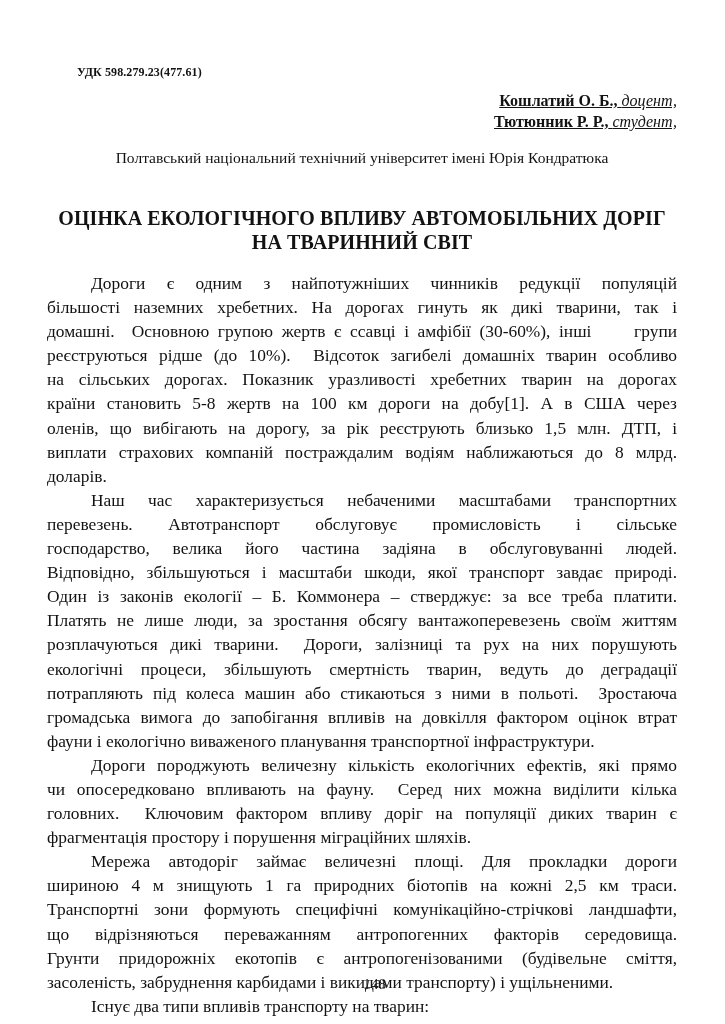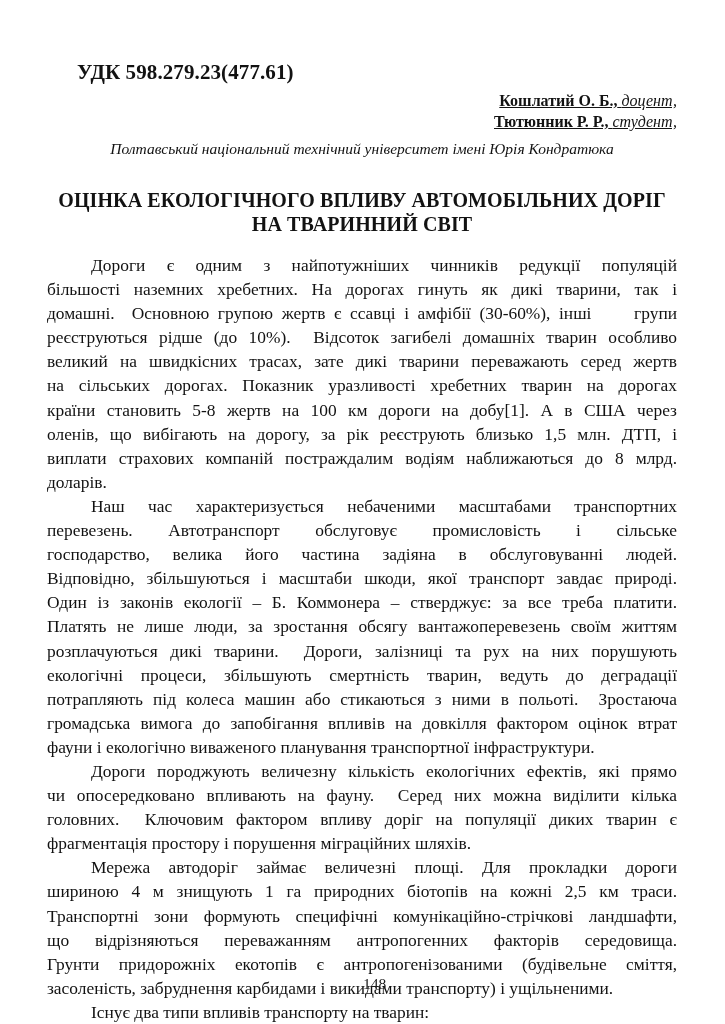--- a/index.html
+++ b/index.html
@@ -21,21 +21,21 @@
   }
   .content {
     position: absolute;
     left: 47px;
     top: 0;
     width: 630px;
   }
 
   
   .udk {
-    font-size: 21px;
+    font-size: 12px;
     font-weight: bold;
     letter-spacing: 0.1px;
     margin: 0;
     padding-top: 62px;
     padding-left: 30px;
     line-height: 20px;
   }
   .authors {
     text-align: right;
     margin: 0;
@@ -49,23 +49,22 @@
   }
   .author-name {
     font-weight: bold;
   }
   .author-role {
     font-style: italic;
     font-weight: normal;
   }
   .affiliation {
     text-align: center;
-    font-style: italic;
     font-size: 15.5px;
-    margin: 4px;
+    margin: 13px;
     padding-top: 2px;
     line-height: 21px;
   }
 
   
   .title {
     text-align: center;
     font-weight: bold;
     font-size: 20px;
     line-height: 24px;
@@ -140,21 +139,20 @@
       <span class="title-line">НА ТВАРИННИЙ СВІТ</span>
     </h1>
 
     <div class="body-text">
 
       <p class="para">
         <span class="ln first">Дороги є одним з найпотужніших чинників редукції популяцій</span>
         <span class="ln">більшості наземних хребетних. На дорогах гинуть як дикі тварини, так і</span>
         <span class="ln">домашні.  Основною групою жертв є ссавці і амфібії (30-60%), інші     групи</span>
         <span class="ln">реєструються рідше (до 10%).  Відсоток загибелі домашніх тварин особливо</span>
-        <span class="ln">великий на швидкісних трасах, зате дикі тварини переважають серед жертв</span>
         <span class="ln">на сільських дорогах. Показник уразливості хребетних тварин на дорогах</span>
         <span class="ln">країни становить 5-8 жертв на 100 км дороги на добу[1]. А в США через</span>
         <span class="ln">оленів, що вибігають на дорогу, за рік реєструють близько 1,5 млн. ДТП, і</span>
         <span class="ln">виплати страхових компаній постраждалим водіям наближаються до 8 млрд.</span>
         <span class="ln endline">доларів.</span>
       </p>
 
       <p class="para">
         <span class="ln first">Наш час характеризується небаченими масштабами транспортних</span>
         <span class="ln">перевезень. Автотранспорт обслуговує промисловість і сільське</span>

